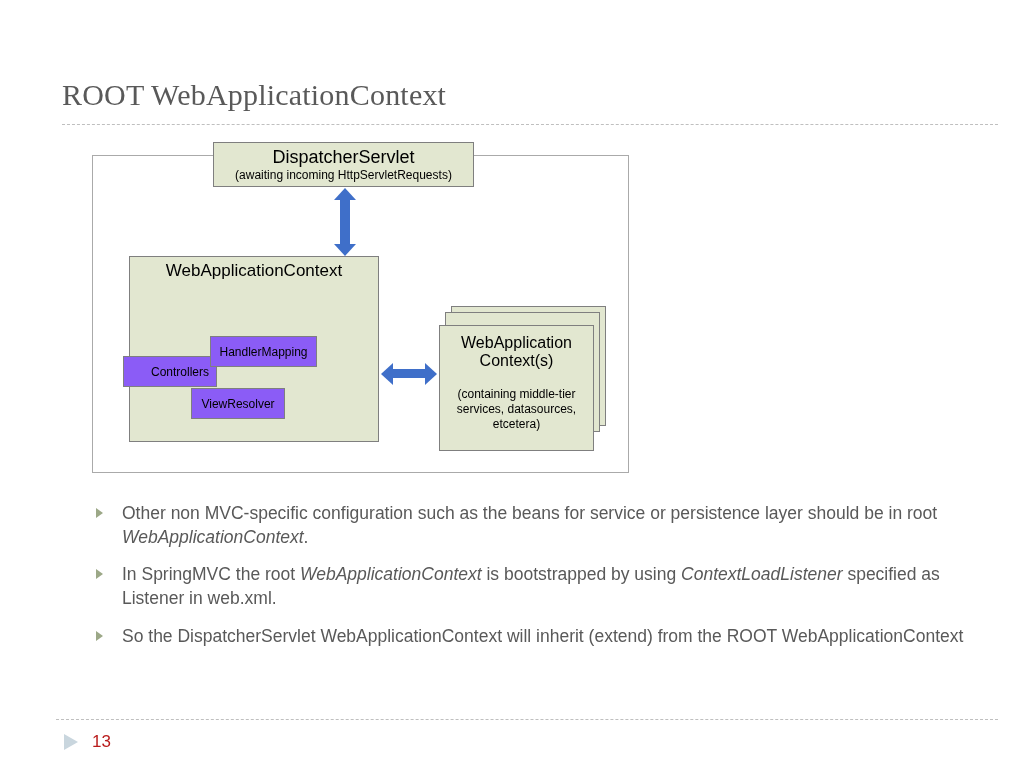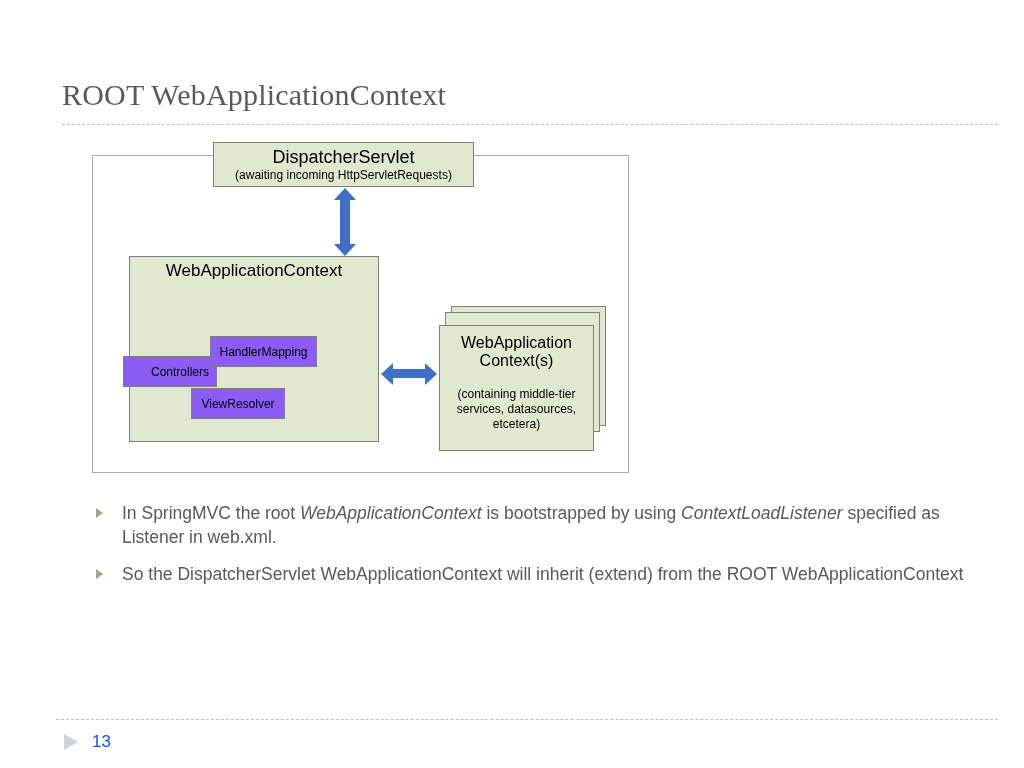--- a/index.html
+++ b/index.html
@@ -47,21 +47,21 @@
     width: 0; height: 0;
     border-top: 8px solid transparent;
     border-bottom: 8px solid transparent;
     border-left: 14px solid #c9d6de;
   }
   .page-num {
     position: absolute;
     left: 92px;
     bottom: 16px;
     font-size: 17px;
-    color: #1d4ed8;
+    color: #b91c1c;
   }
 
   
   .diagram {
     position: absolute;
     left: 92px;
     top: 155px;
     width: 535px;
     height: 316px;
     border: 1px solid #aaa;
@@ -202,20 +202,24 @@
       <div class="ds" style="white-space:pre-line; margin-top:16px;">(containing middle-tier
 services, datasources,
 etcetera)</div>
     </div>
 
   </div>
 
   <div class="bullets">
     <div class="bullet">
       <span class="arrowIcon"></span>
+      <span>Other non MVC-specific configuration such as the beans for service or persistence layer should be in root </span><span class="it">WebApplicationContext</span><span>.</span>
+    </div>
+    <div class="bullet">
+      <span class="arrowIcon"></span>
       <span>In SpringMVC the root </span><span class="it">WebApplicationContext</span><span> is bootstrapped by using </span><span class="it">ContextLoadListener</span><span> specified as Listener in web.xml.</span>
     </div>
     <div class="bullet">
       <span class="arrowIcon"></span>
       <span>So the DispatcherServlet WebApplicationContext will inherit (extend) from the ROOT WebApplicationContext</span>
     </div>
   </div>
 
   <div class="hr2"></div>
   <div class="page-arrow"></div>

